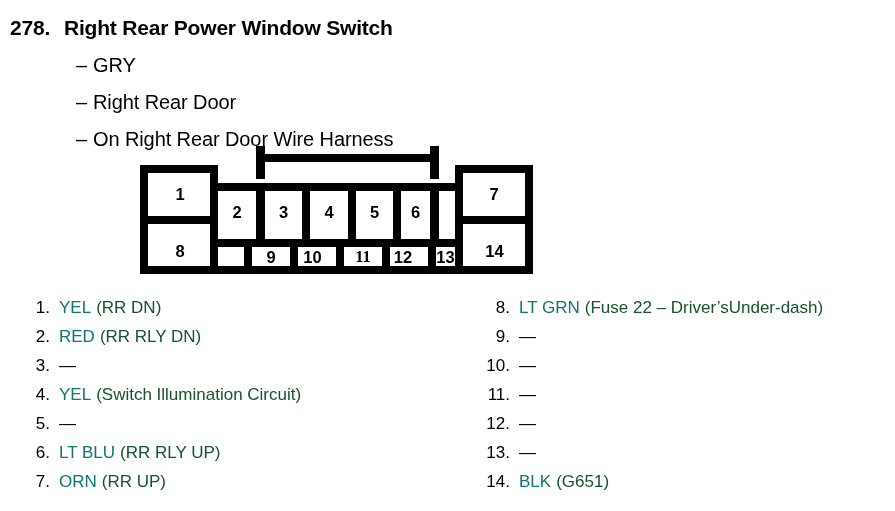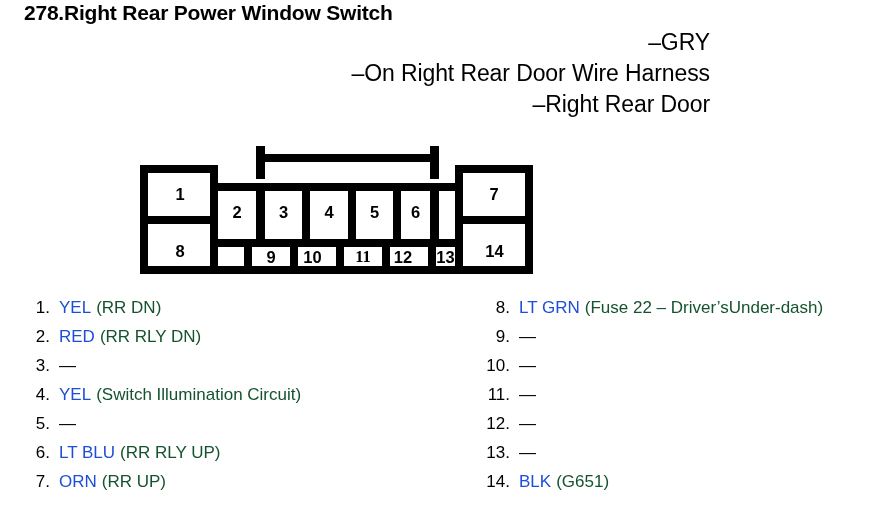--- a/index.html
+++ b/index.html
@@ -13,41 +13,40 @@
     position: relative;
     font-family: "Liberation Sans", sans-serif;
     color: #000000;
     overflow: hidden;
   }
 
   
   #header-block {
     position: absolute;
     left: 10px;
-    top: 1px;
+    top: 16px;
     width: 700px;
-    text-align: right;
   }
   #title-row {
     display: flex;
     align-items: baseline;
     font-weight: bold;
     font-size: 21px;
     letter-spacing: -0.2px;
   }
   #title-number {
     width: 54px;
     flex: 0 0 54px;
   }
   #title-text { white-space: nowrap; }
 
   .sub-line {
-    font-size: 23px;
+    font-size: 20px;
     margin-left: 66px;
-    margin-top: 4px;
+    margin-top: 14px;
     white-space: nowrap;
     letter-spacing: -0.1px;
   }
   .sub-dash {
     display: inline-block;
     width: 17px;
   }
 
   
   #connector {
@@ -84,21 +83,21 @@
     font-size: 17px;
     height: 29px;
     white-space: nowrap;
   }
   .pin-num {
     flex: 0 0 34px;
     text-align: right;
     padding-right: 9px;
     color: #000000;
   }
-  .pin-color { color: #1d4ed8; }
+  .pin-color { color: #0f766e; }
   .pin-circuit {
     color: #14532d;
     padding-left: 5px;
   }
   .pin-circuit:empty { padding-left: 0; }
   .pin-dash {
     color: #000000;
     font-size: 17px;
   }
 </style>
@@ -108,24 +107,24 @@
 <div id="header-block">
   <div id="title-row">
     <span id="title-number">278.</span>
     <span id="title-text">Right Rear Power Window Switch</span>
   </div>
 
   <div class="sub-line">
     <span class="sub-dash">–</span><span>GRY</span>
   </div>
   <div class="sub-line">
+    <span class="sub-dash">–</span><span>Right Rear Door</span>
+  </div>
+  <div class="sub-line">
     <span class="sub-dash">–</span><span>On Right Rear Door Wire Harness</span>
-  </div>
-  <div class="sub-line">
-    <span class="sub-dash">–</span><span>Right Rear Door</span>
   </div>
 </div>
 
 <div id="connector">
 
   <div class="ln" style="left:116px; top:0px; width:9px; height:33px;"></div>
 
   <div class="ln" style="left:290px; top:0px; width:9px; height:33px;"></div>
 
   <div class="ln" style="left:116px; top:8px; width:183px; height:8px;"></div>

